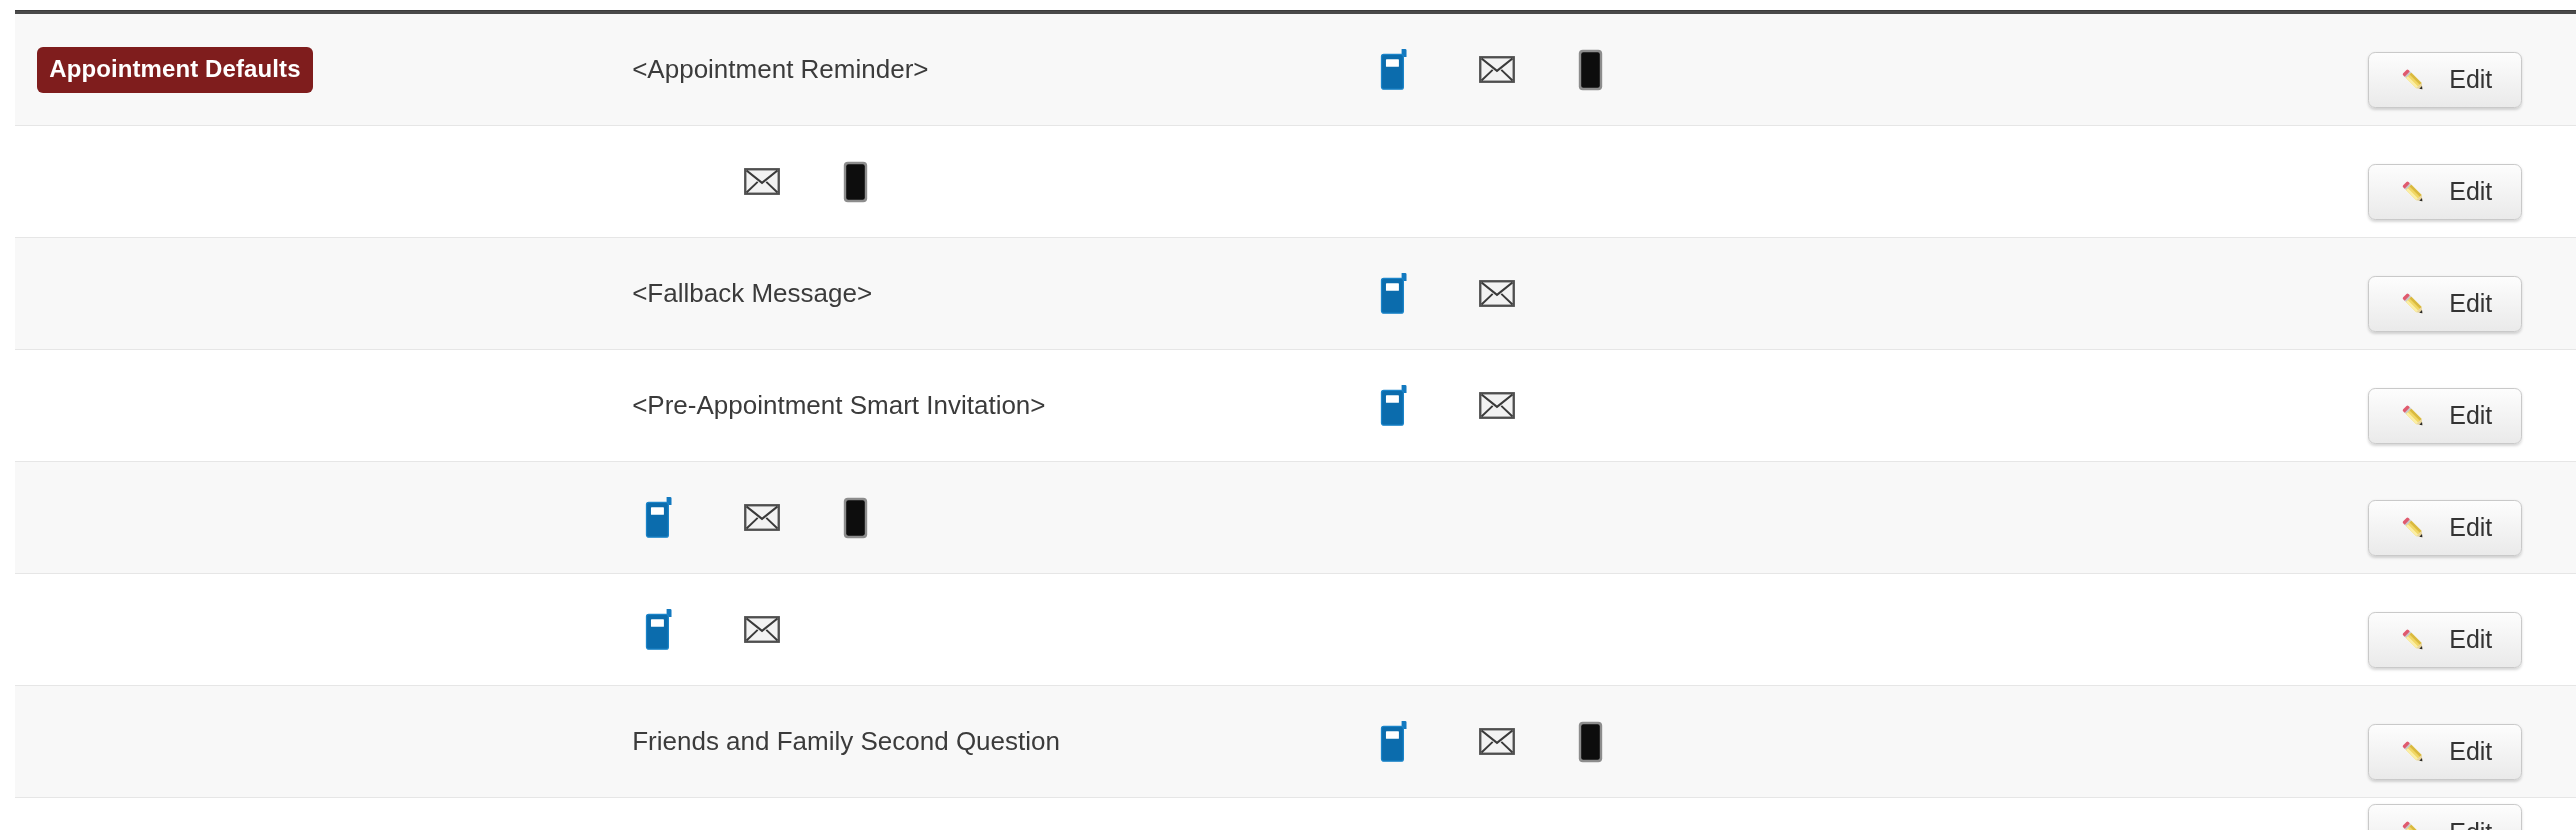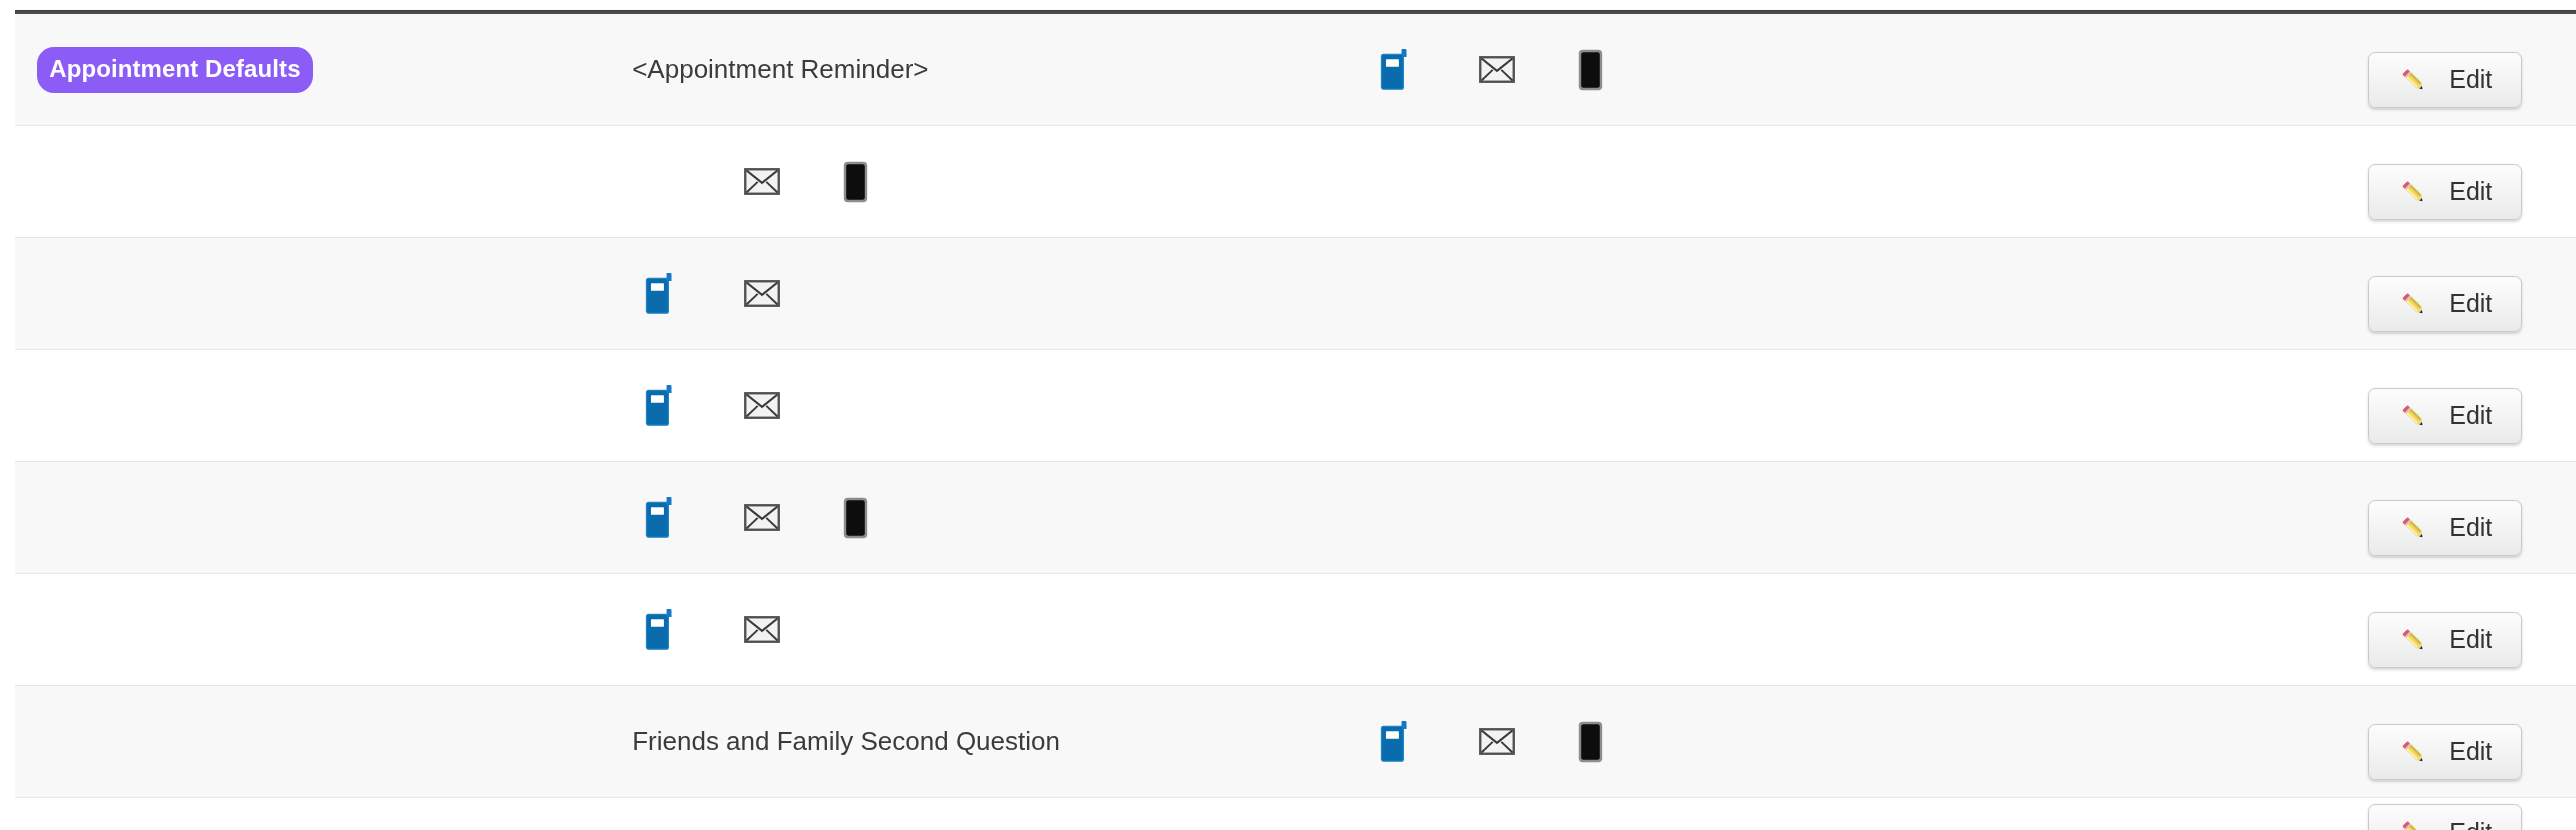--- a/index.html
+++ b/index.html
@@ -63,27 +63,27 @@
 
   
   .col-badge {
     width: 617px;
     flex: 0 0 617px;
     padding-left: 21.5px;
     box-sizing: border-box;
   }
   .badge {
     display: inline-block;
-    background: #8b5cf6;
+    background: #7f1d1d;
     color: #ffffff;
     font-weight: bold;
     font-size: 24px;
     line-height: 1;
     padding: 10px 12.6px 11.7px 12.6px;
-    border-radius: 17px;
+    border-radius: 6px;
     letter-spacing: 0.1px;
     white-space: nowrap;
   }
 
   
   .col-name {
     width: 735px;
     flex: 0 0 735px;
     box-sizing: border-box;
   }
@@ -253,20 +253,21 @@
       <path d="M13 25.8 L17.2 31.2 L21.4 25.8 Z" fill="#e8d49a"></path>
       <path d="M15.1 28.5 L17.2 31.2 L19.3 28.5 Z" fill="#2a2a2a"></path>
     </g>
   </svg>
             <span class="lbl">Edit</span>
           </button>
         </div>
       </div>
       <div class="row striped">
         <div class="col-badge"></div>
+        <div class="col-name"><span class="name-text">&lt;Fallback Message&gt;</span></div>
         <div class="col-channels">
           <div class="chan-slot">
             <svg class="icon-sms" viewBox="0 0 31 47" xmlns="http://www.w3.org/2000/svg">
     <path d="M24 0 h4 a1.5 1.5 0 0 1 1.5 1.5 V9 h-5.5 Z" fill="#1279c0"></path>
     <rect x="1.5" y="6" width="24.5" height="39" rx="2.5" fill="#0b6cad"></rect>
     <rect x="1.5" y="6" width="24.5" height="39" rx="2.5" fill="none" stroke="#1a84c9" stroke-width="1.4"></rect>
     <rect x="6.5" y="11.5" width="14.5" height="8.5" rx="0.8" fill="#ffffff"></rect>
   </svg>
           </div>
           <div class="chan-slot">
@@ -290,20 +291,21 @@
       <path d="M13 25.8 L17.2 31.2 L21.4 25.8 Z" fill="#e8d49a"></path>
       <path d="M15.1 28.5 L17.2 31.2 L19.3 28.5 Z" fill="#2a2a2a"></path>
     </g>
   </svg>
             <span class="lbl">Edit</span>
           </button>
         </div>
       </div>
       <div class="row">
         <div class="col-badge"></div>
+        <div class="col-name"><span class="name-text">&lt;Pre-Appointment Smart Invitation&gt;</span></div>
         <div class="col-channels">
           <div class="chan-slot">
             <svg class="icon-sms" viewBox="0 0 31 47" xmlns="http://www.w3.org/2000/svg">
     <path d="M24 0 h4 a1.5 1.5 0 0 1 1.5 1.5 V9 h-5.5 Z" fill="#1279c0"></path>
     <rect x="1.5" y="6" width="24.5" height="39" rx="2.5" fill="#0b6cad"></rect>
     <rect x="1.5" y="6" width="24.5" height="39" rx="2.5" fill="none" stroke="#1a84c9" stroke-width="1.4"></rect>
     <rect x="6.5" y="11.5" width="14.5" height="8.5" rx="0.8" fill="#ffffff"></rect>
   </svg>
           </div>
           <div class="chan-slot">

